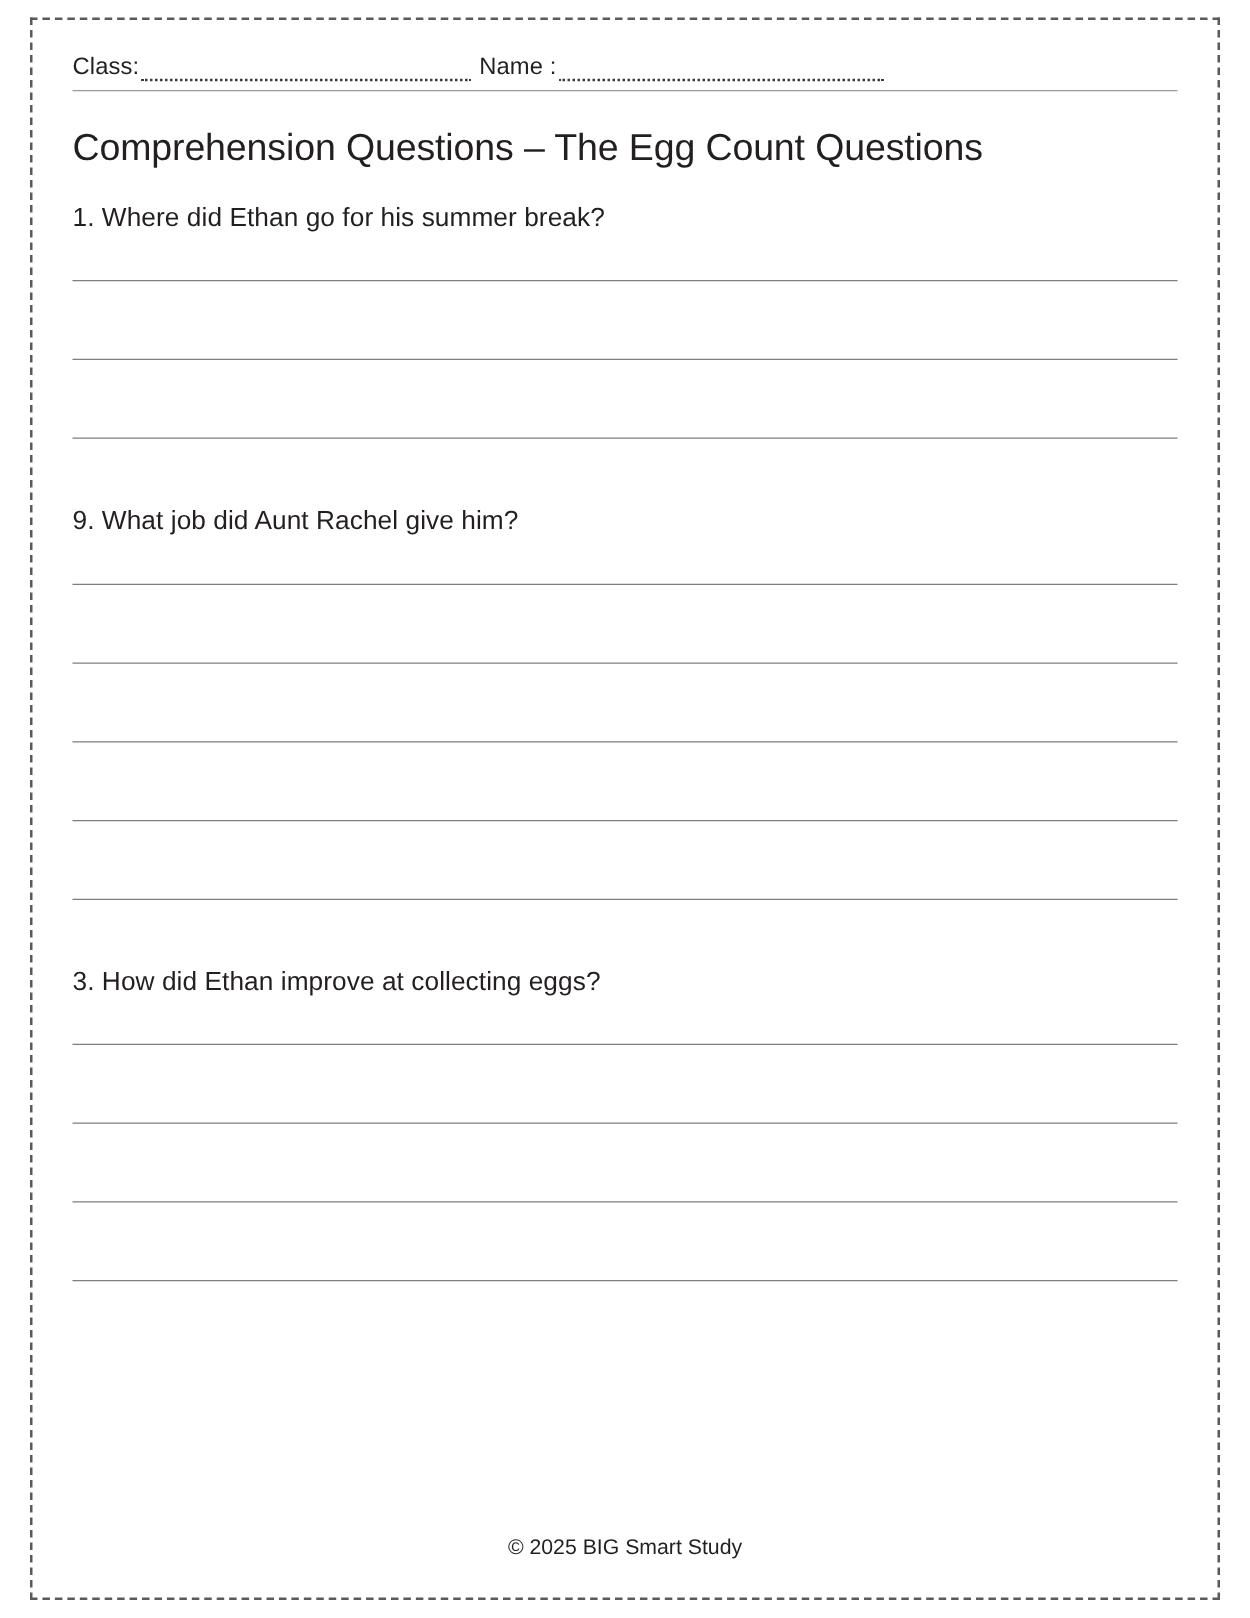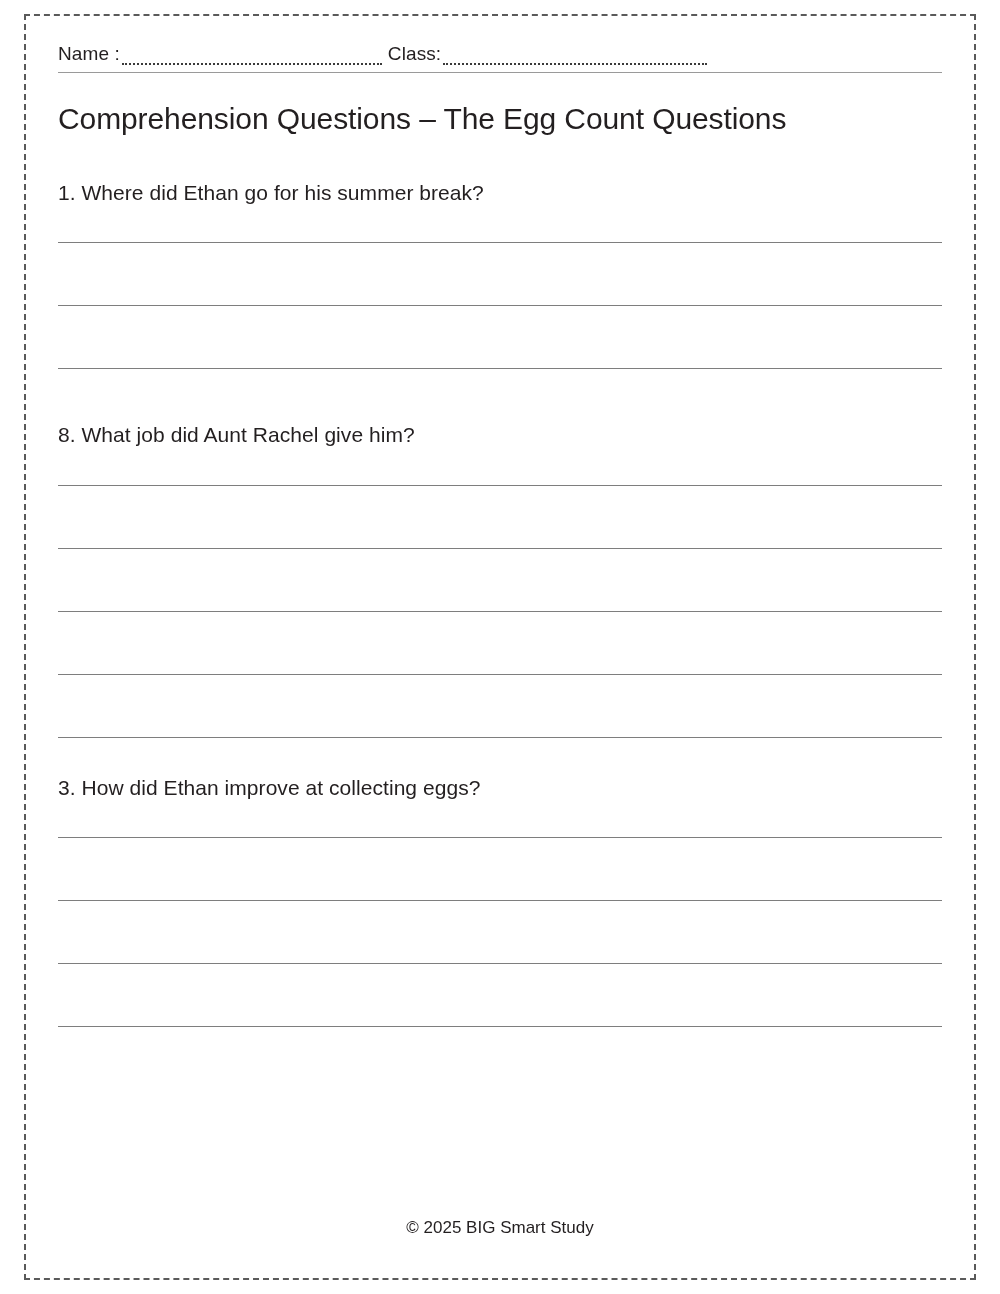--- a/index.html
+++ b/index.html
@@ -75,24 +75,24 @@
   h1.worksheet-title {
     font-size: 30px;
     font-weight: 400;
     line-height: 1.2;
     margin: 28px 0 0 0;
     color: #231f20;
     letter-spacing: -0.1px;
   }
 
   .question-block {
-    margin-top: 42px;
+    margin-top: 24px;
   }
   .question-block.q2 { margin-top: 52px; }
-  .question-block.q3 { margin-top: 36px; }
+  .question-block.q3 { margin-top: 52px; }
 
   .question-text {
     font-size: 21px;
     line-height: 1.3;
     color: #231f20;
     letter-spacing: 0.05px;
   }
 
   .lines {
     margin-top: 36px;
@@ -103,60 +103,60 @@
     margin-bottom: 62px;
   }
   .answer-line:last-child {
     margin-bottom: 0;
   }
 
   .footer {
     position: absolute;
     left: 0;
     right: 0;
-    bottom: 16px;
+    bottom: 6px;
     text-align: center;
     font-size: 17px;
     color: #231f20;
   }
 </style>
 </head>
 <body>
 
 <div class="page">
   <div class="dashed-border"></div>
 
   <div class="inner">
 
     <div class="meta-row">
+      <div class="meta-field f-class">
+        <span class="meta-label">Class:</span>
+        <span class="dotfill"></span>
+      </div>
       <div class="meta-field f-name">
         <span class="meta-label">Name :</span>
-        <span class="dotfill"></span>
-      </div>
-      <div class="meta-field f-class">
-        <span class="meta-label">Class:</span>
         <span class="dotfill"></span>
       </div>
     </div>
 
     <div class="meta-rule"></div>
 
     <h1 class="worksheet-title">Comprehension Questions – The Egg Count Questions</h1>
 
     <div class="question-block q1">
       <div class="question-text">1. Where did Ethan go for his summer break?</div>
       <div class="lines">
         <div class="answer-line"></div>
         <div class="answer-line"></div>
         <div class="answer-line"></div>
       </div>
     </div>
 
     <div class="question-block q2">
-      <div class="question-text">8. What job did Aunt Rachel give him?</div>
+      <div class="question-text">9. What job did Aunt Rachel give him?</div>
       <div class="lines">
         <div class="answer-line"></div>
         <div class="answer-line"></div>
         <div class="answer-line"></div>
         <div class="answer-line"></div>
         <div class="answer-line"></div>
       </div>
     </div>
 
     <div class="question-block q3">

